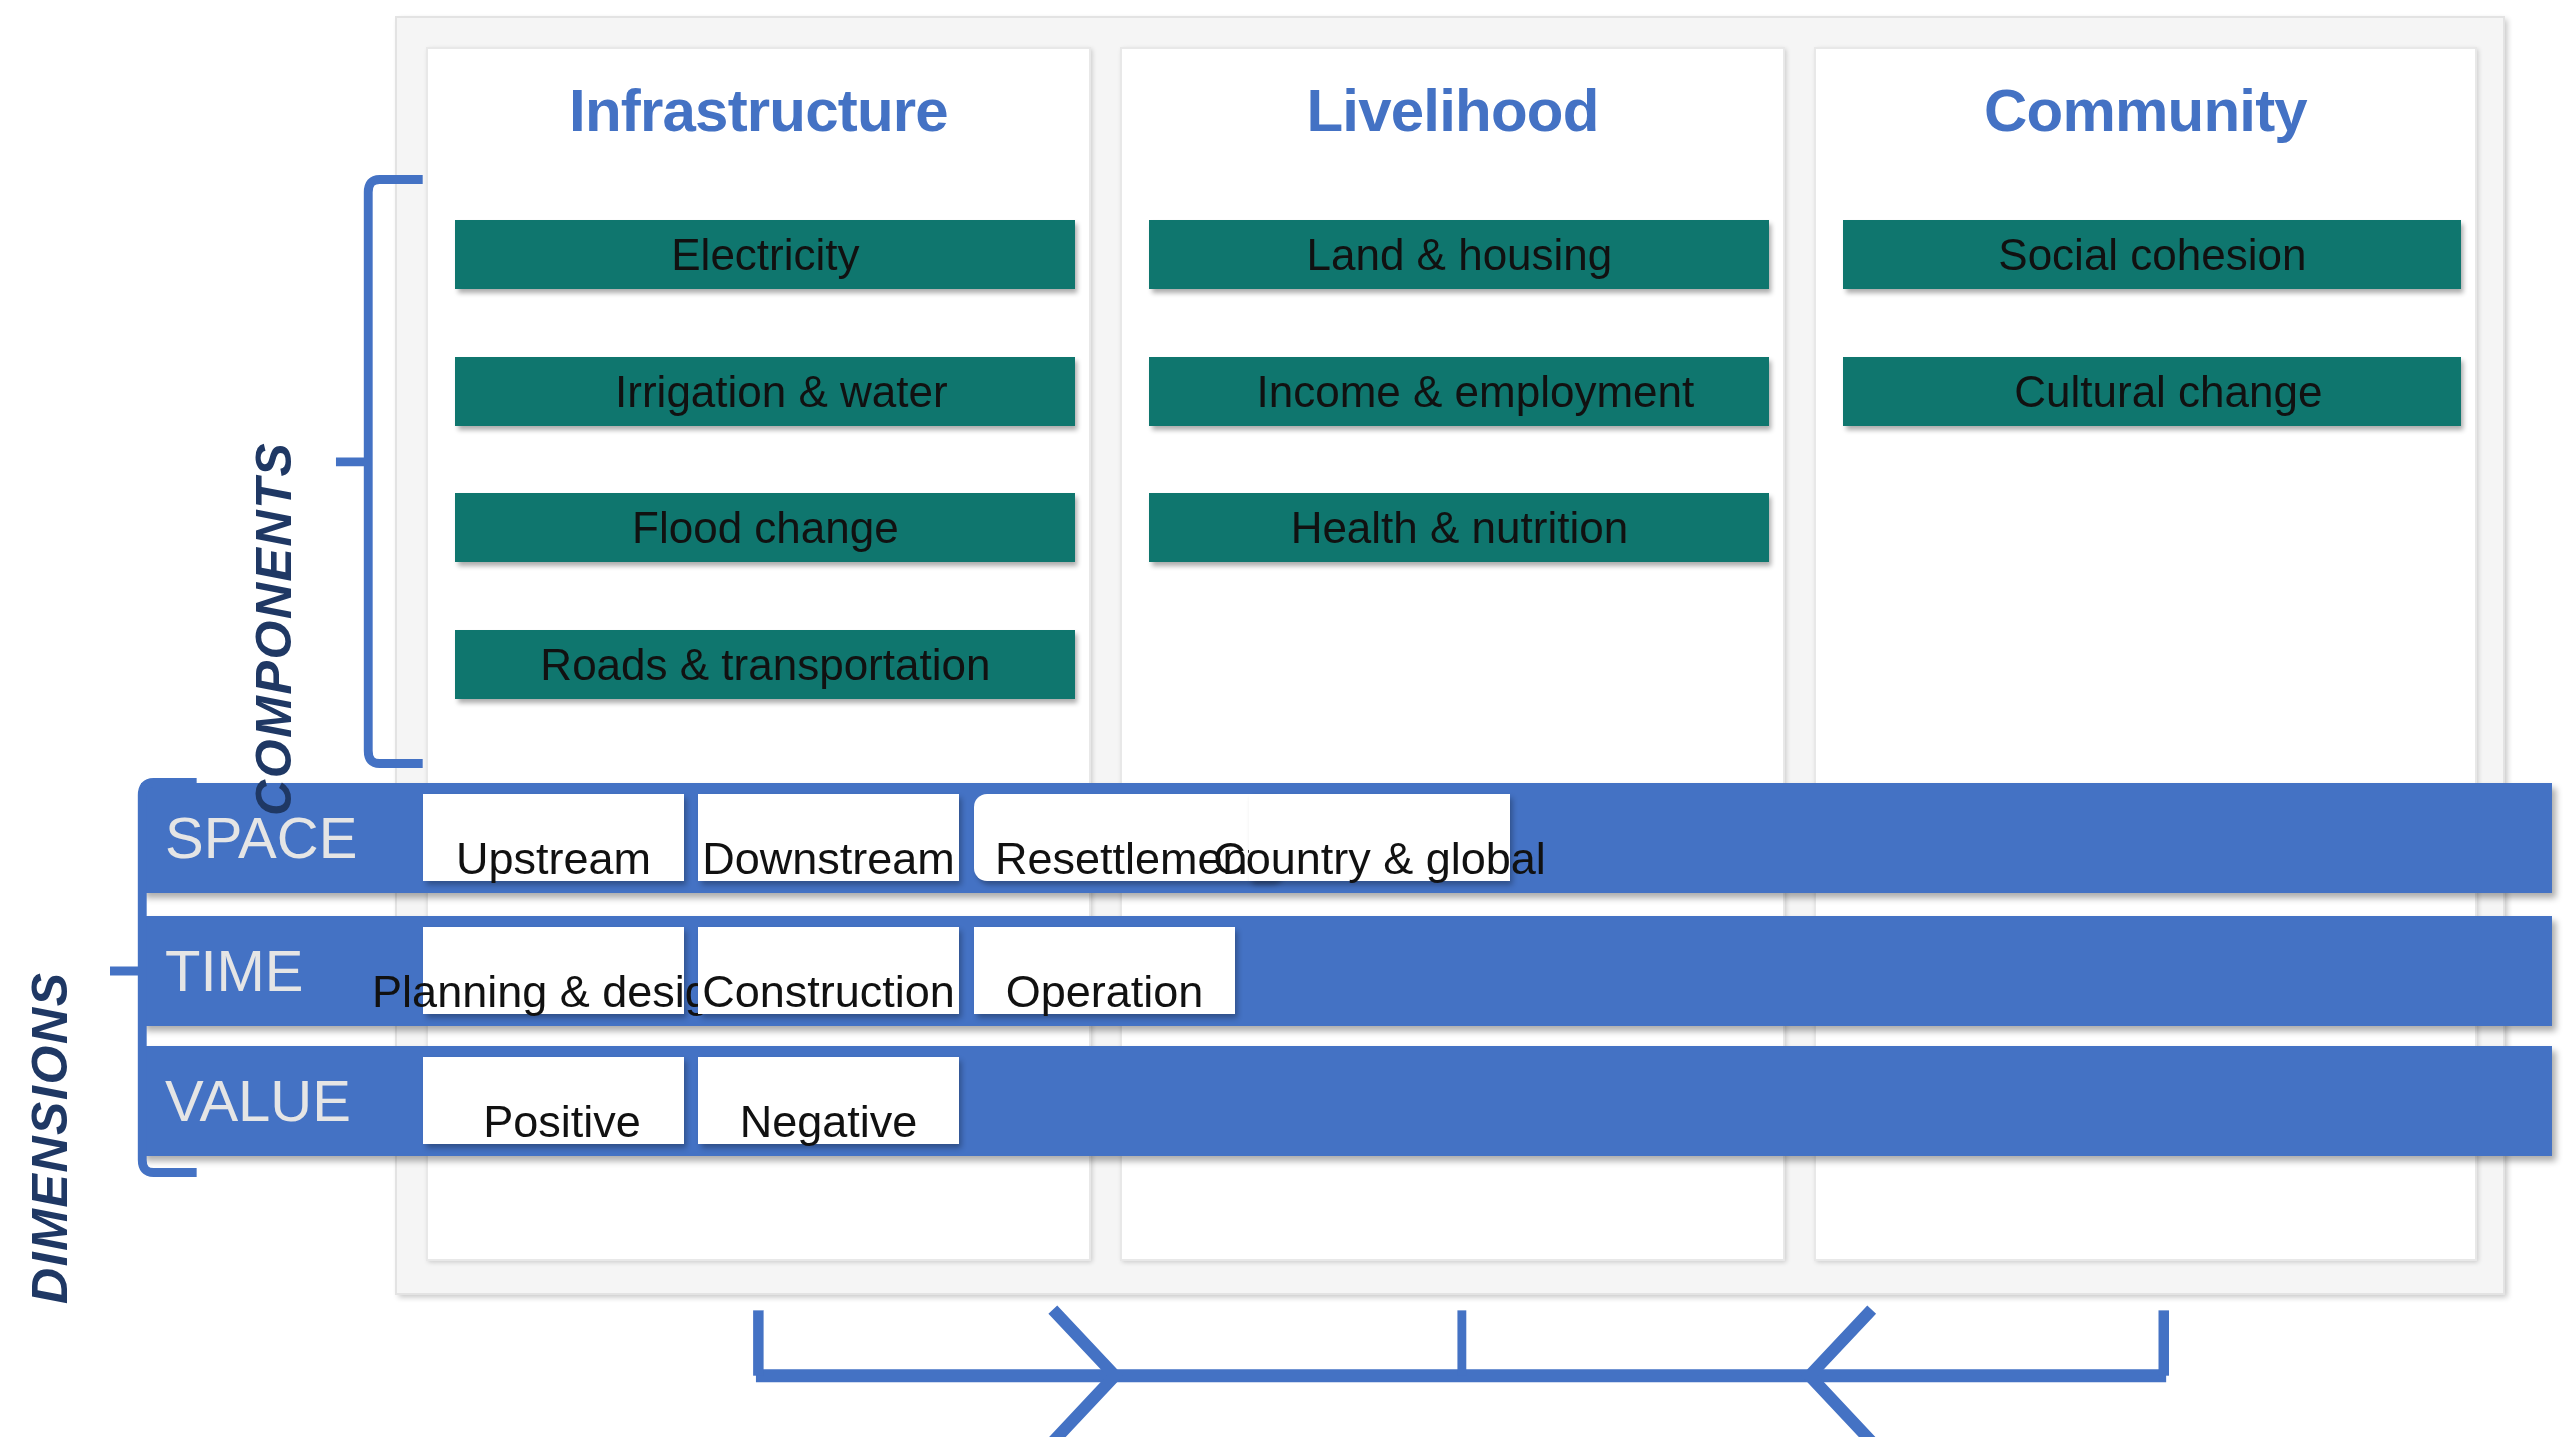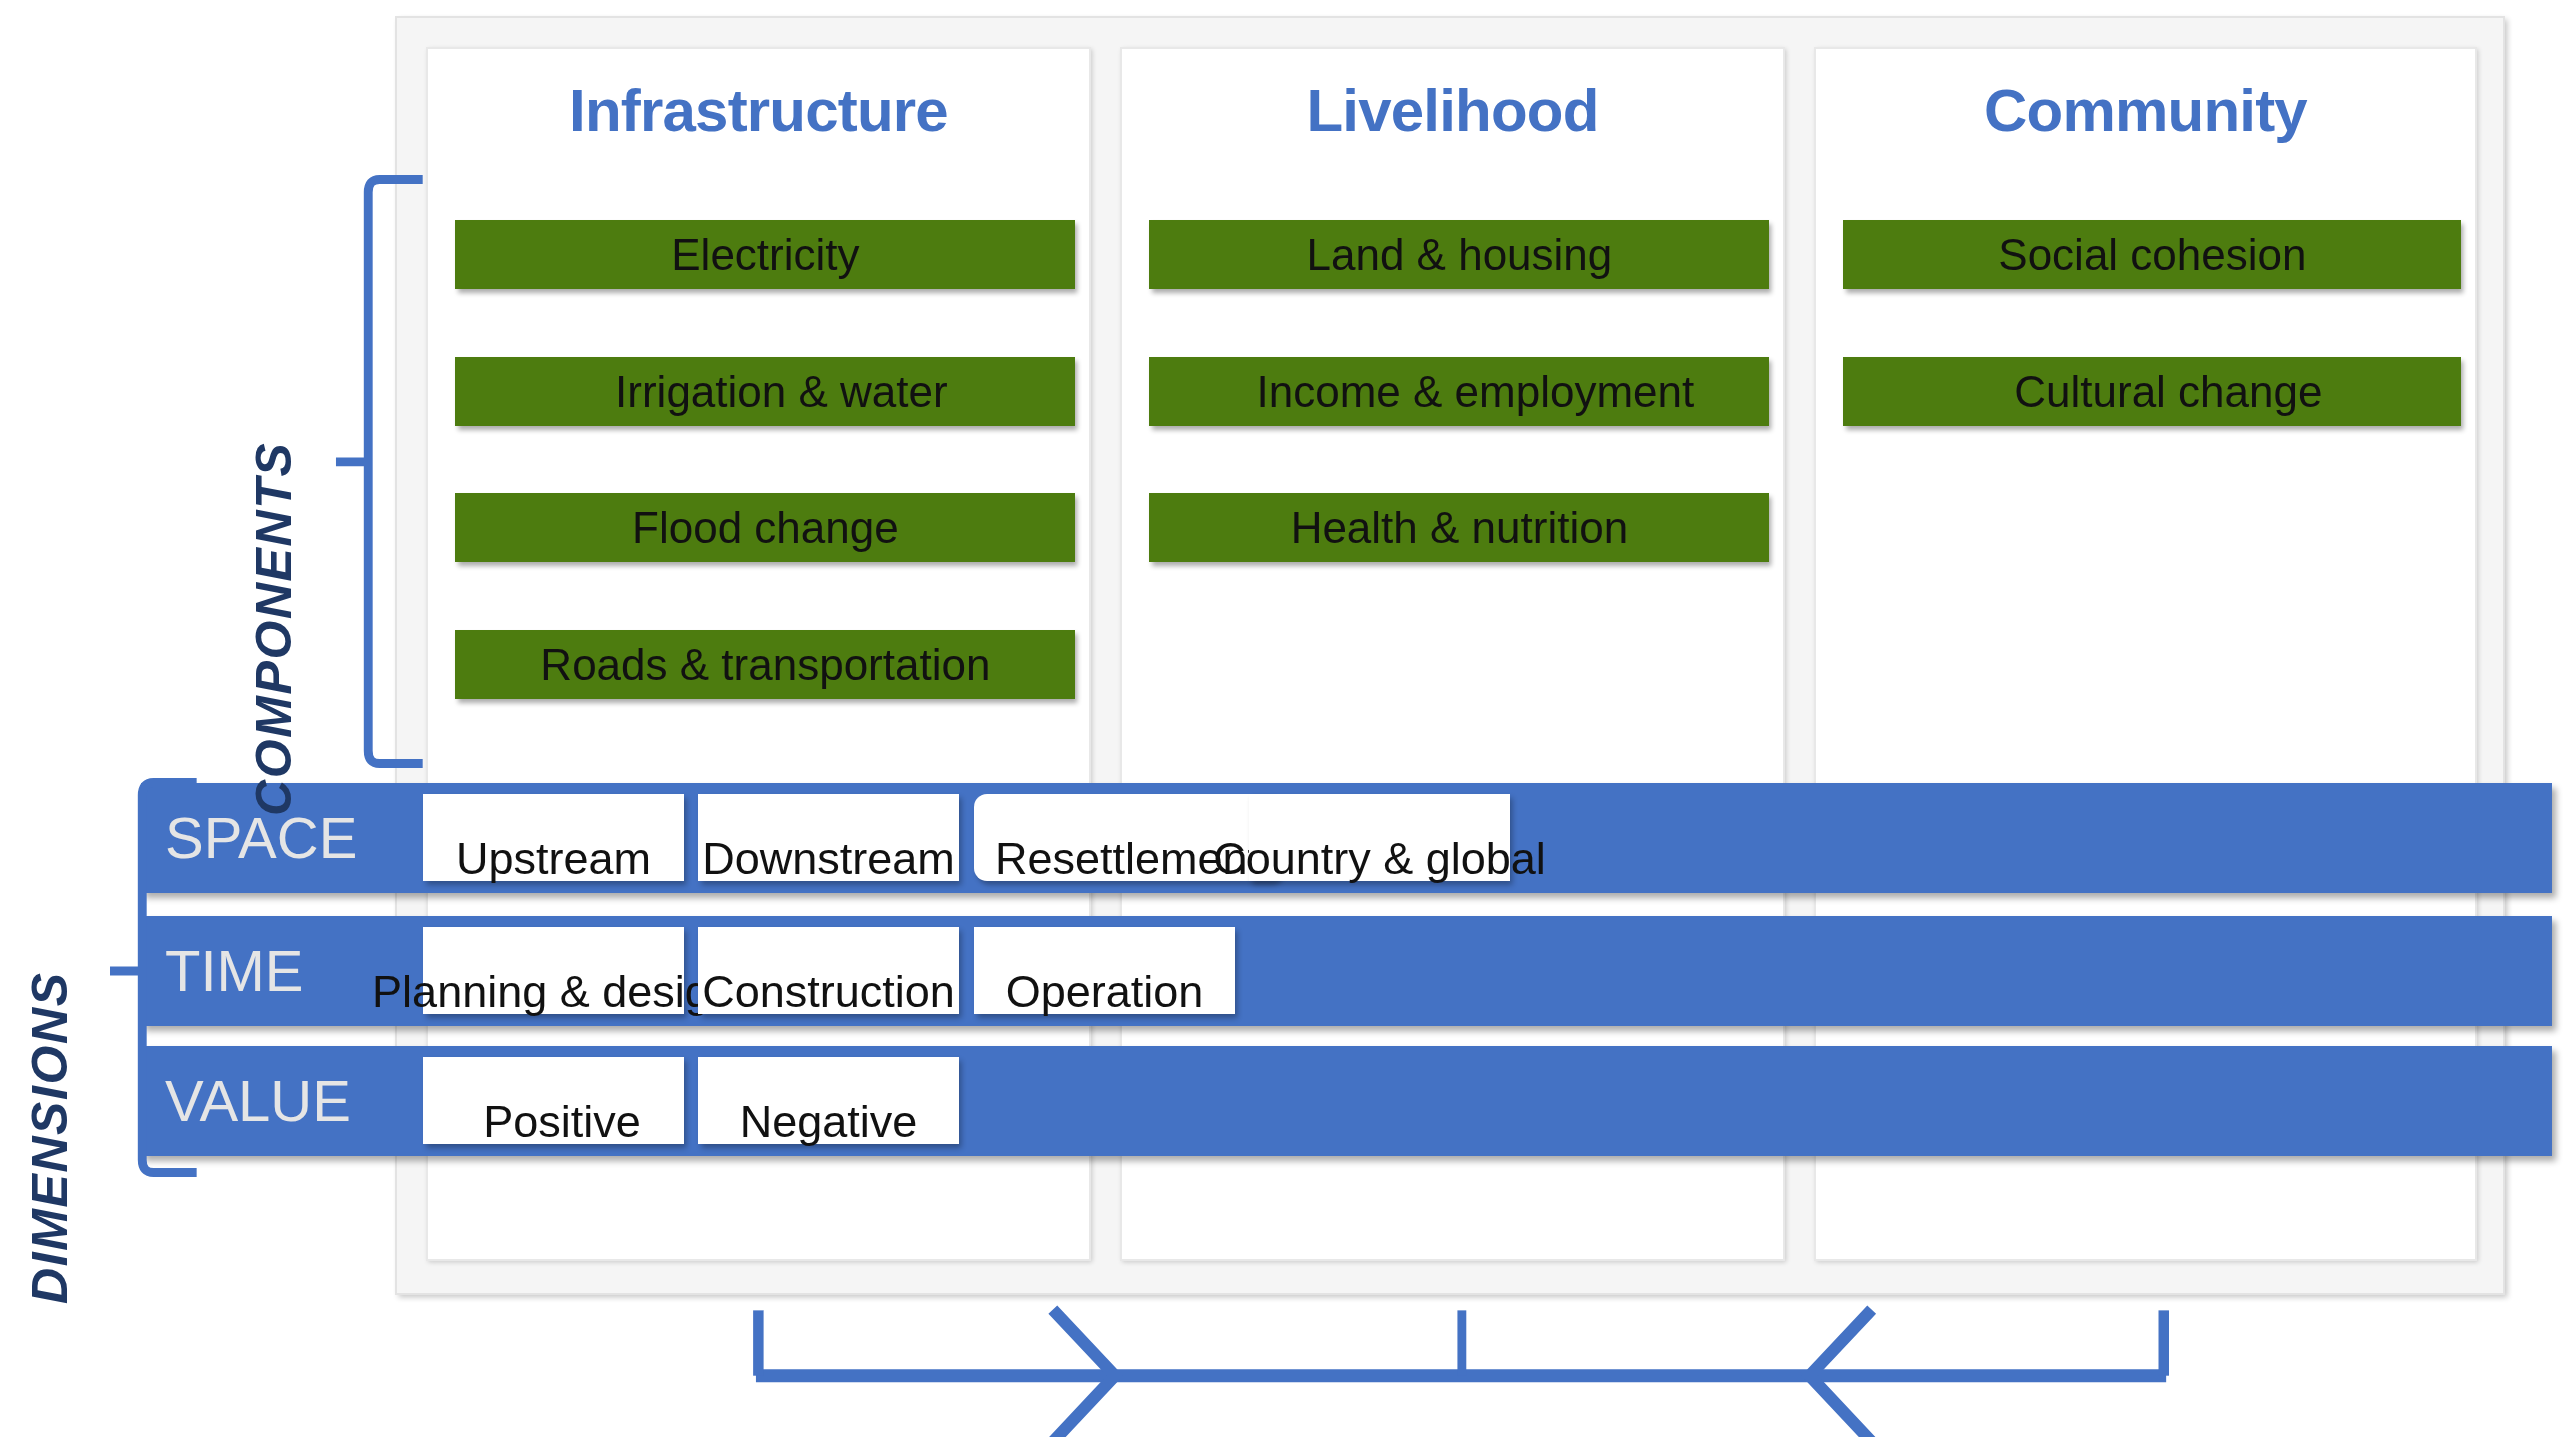--- a/index.html
+++ b/index.html
@@ -48,21 +48,21 @@
     font-weight:bold;
     color:#4472c4;
     letter-spacing:-0.8px;
     white-space:nowrap;
   }
 
   
   .chip{
     position:absolute;
     height:69px;
-    background:#4d7c0f;
+    background:#0f766e;
     box-shadow:3.2px 4px 4.8px rgba(0,0,0,0.33);
     display:flex;
     align-items:center;
     justify-content:center;
     box-sizing:border-box;
   }
   .chip span{
     font-size:44px;
     color:#111111;
     white-space:nowrap;

